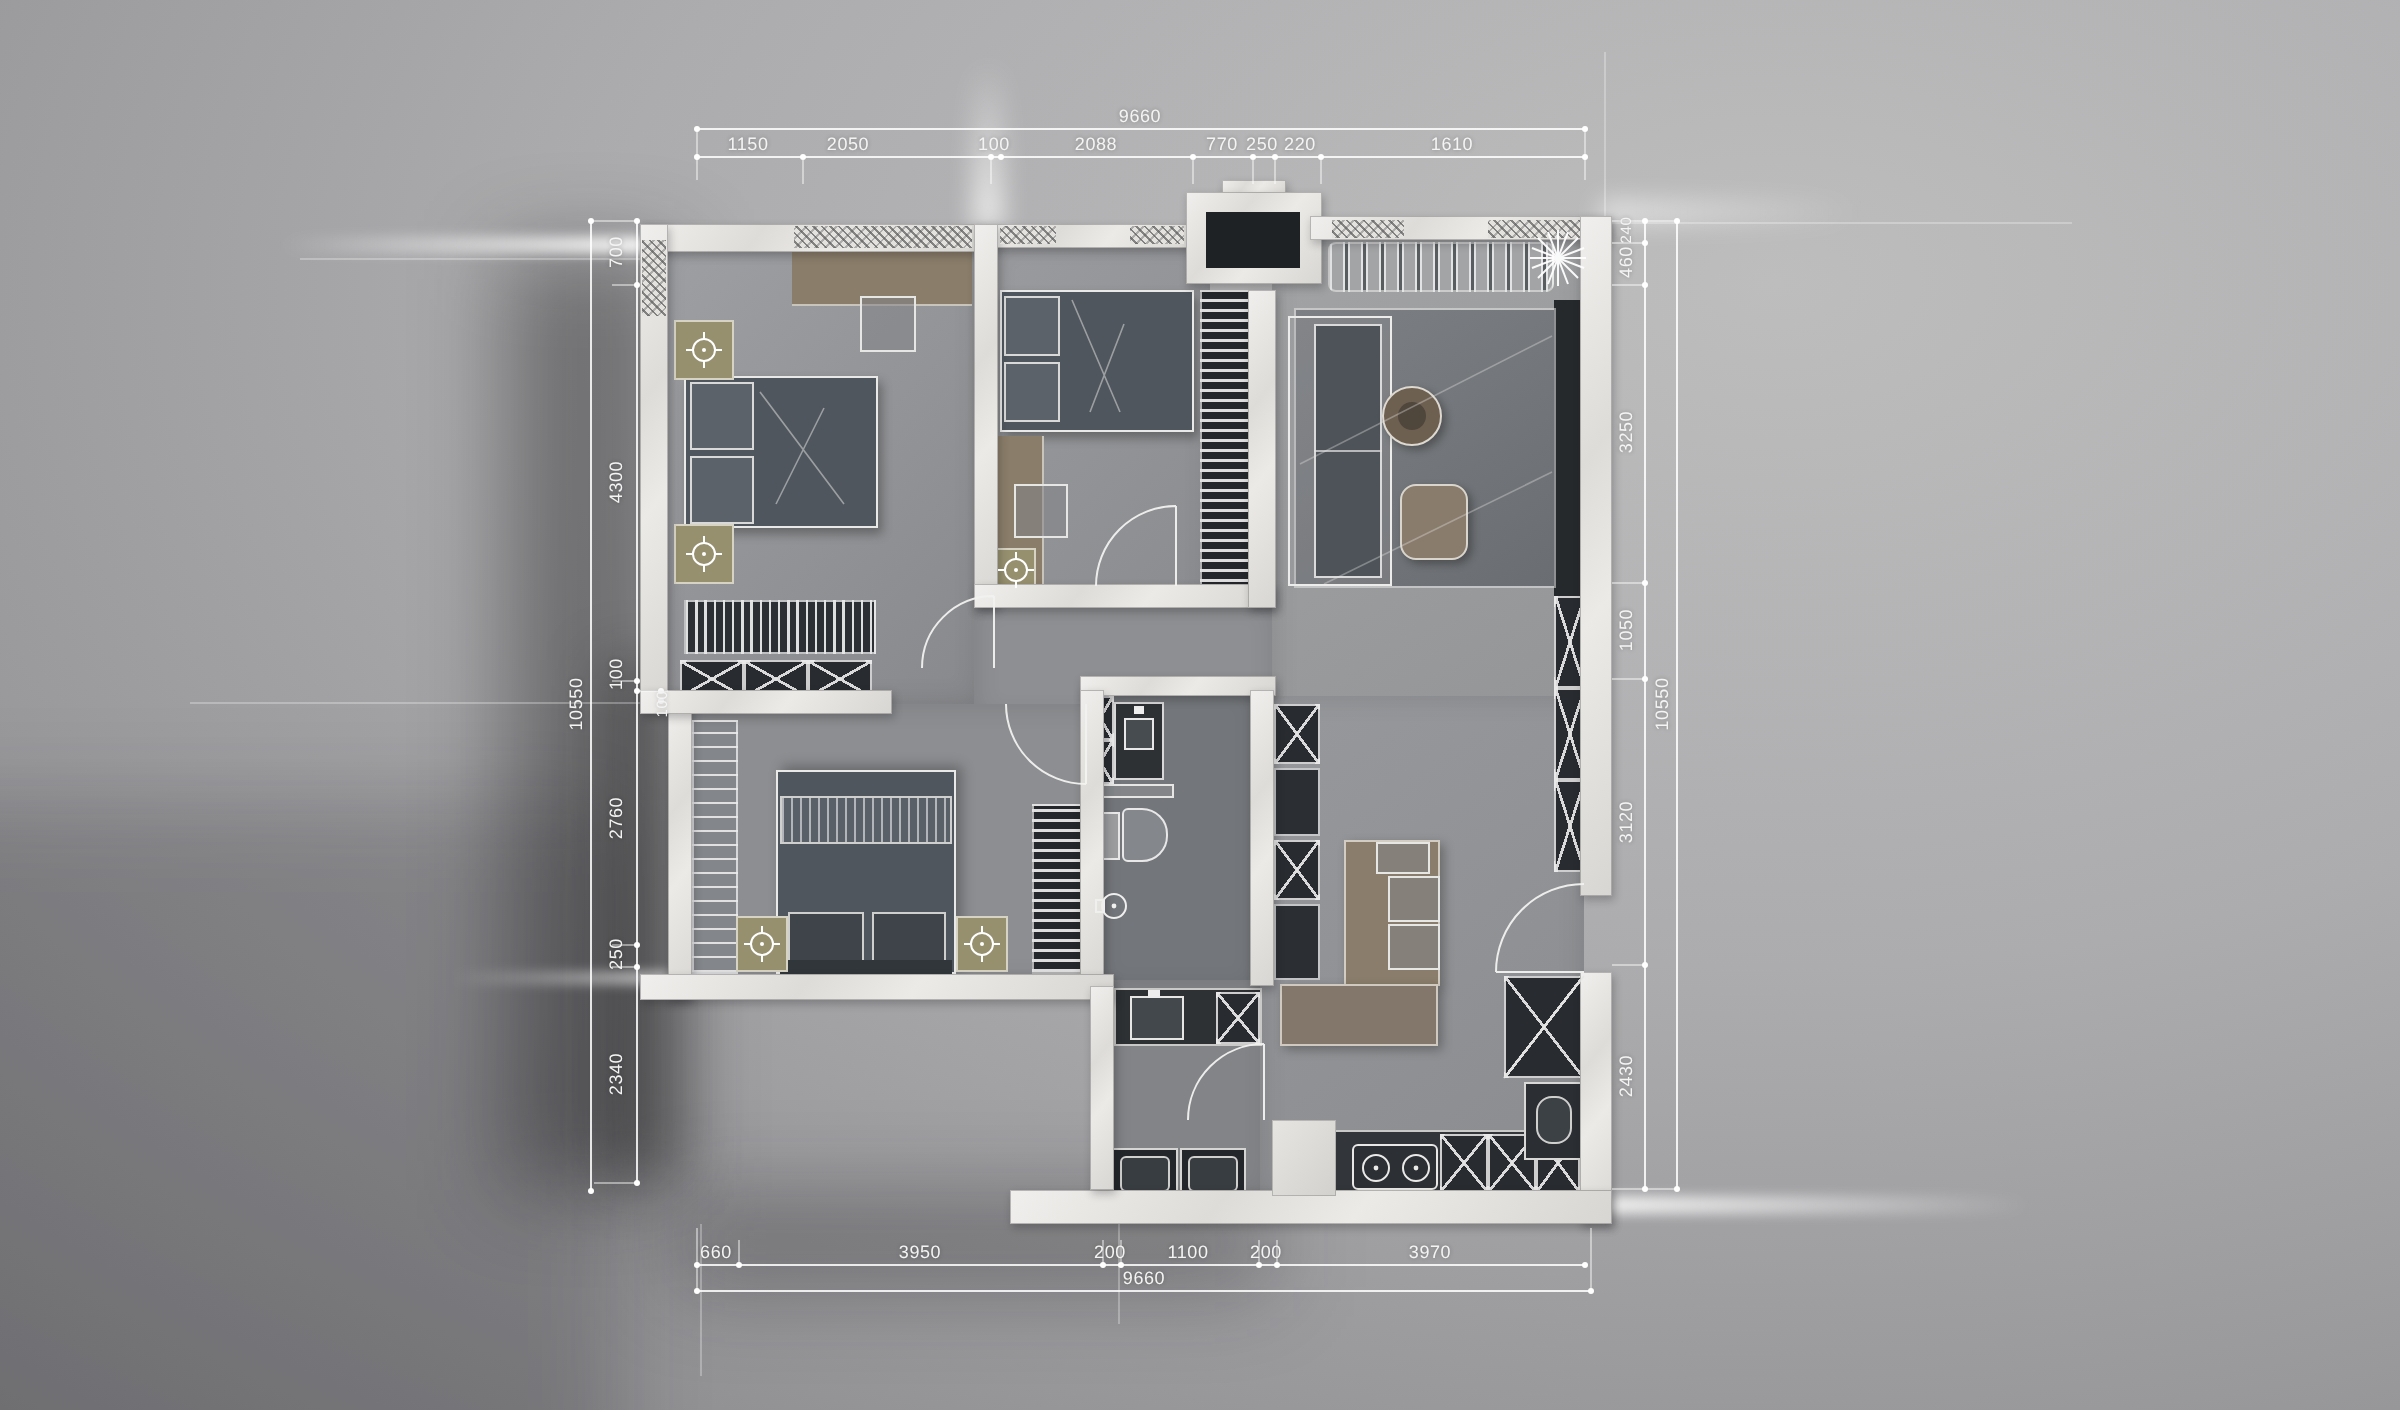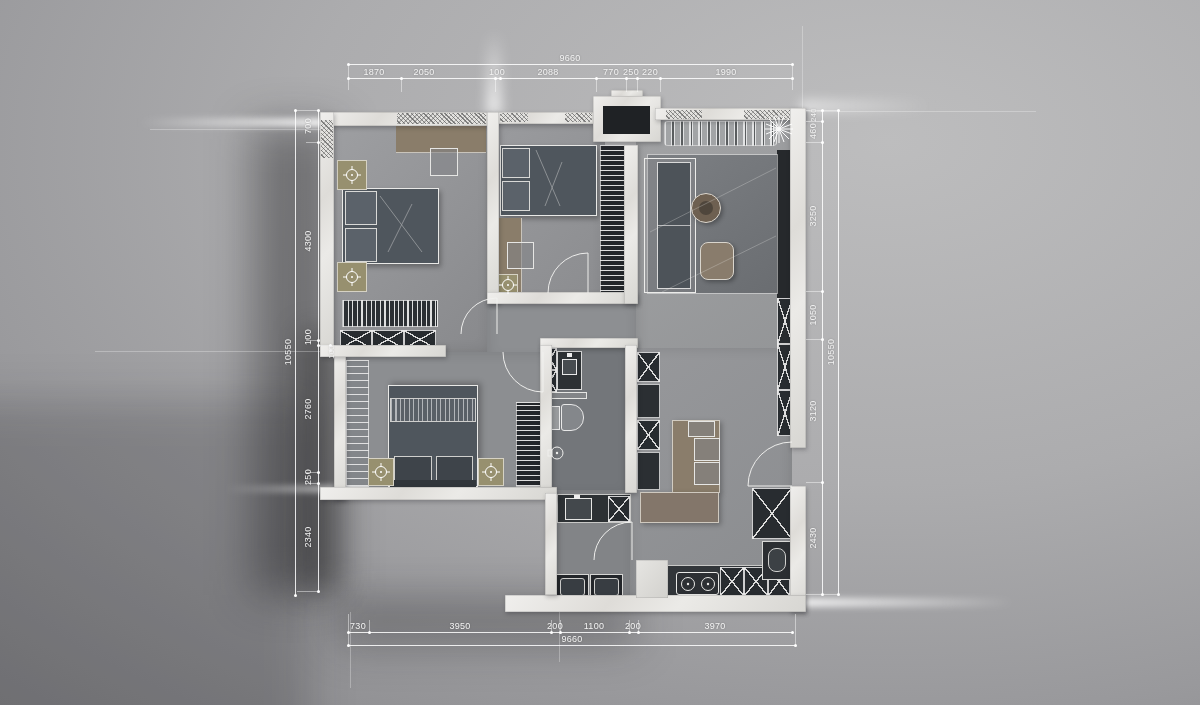--- a/index.html
+++ b/index.html
@@ -263,49 +263,49 @@
 <div class="abs dot" style="left:792px;top:78px;"></div>
 <div class="abs dimfaint" style="left:401px;top:80px;width:1px;height:12px;"></div>
 <div class="abs dimfaint" style="left:495px;top:80px;width:1px;height:12px;"></div>
 <div class="abs dimfaint" style="left:596px;top:80px;width:1px;height:12px;"></div>
 <div class="abs dimfaint" style="left:626px;top:80px;width:1px;height:12px;"></div>
 <div class="abs dimfaint" style="left:637px;top:80px;width:1px;height:12px;"></div>
 <div class="abs dimfaint" style="left:660px;top:80px;width:1px;height:12px;"></div>
 <div class="abs dimfaint" style="left:348px;top:66px;width:1px;height:24px;"></div>
 <div class="abs dimfaint" style="left:792px;top:66px;width:1px;height:24px;"></div>
 <span class="abs dim" style="left:570px;top:53px;">9660</span>
-<span class="abs dim" style="left:374px;top:67px;">1870</span>
+<span class="abs dim" style="left:374px;top:67px;">1150</span>
 <span class="abs dim" style="left:424px;top:67px;">2050</span>
 <span class="abs dim" style="left:497px;top:67px;">100</span>
 <span class="abs dim" style="left:548px;top:67px;">2088</span>
 <span class="abs dim" style="left:611px;top:67px;">770</span>
 <span class="abs dim" style="left:631px;top:67px;">250</span>
 <span class="abs dim" style="left:650px;top:67px;">220</span>
-<span class="abs dim" style="left:726px;top:67px;">1990</span>
+<span class="abs dim" style="left:726px;top:67px;">1610</span>
 
 <div class="abs dimline" style="left:348px;top:632px;width:444px;height:1px;"></div>
 <div class="abs dimline" style="left:348px;top:645px;width:447px;height:1px;"></div>
 <div class="abs dot" style="left:348px;top:632px;"></div>
 <div class="abs dot" style="left:369px;top:632px;"></div>
 <div class="abs dot" style="left:551px;top:632px;"></div>
 <div class="abs dot" style="left:560px;top:632px;"></div>
 <div class="abs dot" style="left:629px;top:632px;"></div>
 <div class="abs dot" style="left:638px;top:632px;"></div>
 <div class="abs dot" style="left:792px;top:632px;"></div>
 <div class="abs dot" style="left:348px;top:645px;"></div>
 <div class="abs dot" style="left:795px;top:645px;"></div>
 <div class="abs dimfaint" style="left:369px;top:620px;width:1px;height:12px;"></div>
 <div class="abs dimfaint" style="left:551px;top:620px;width:1px;height:12px;"></div>
 <div class="abs dimfaint" style="left:560px;top:620px;width:1px;height:12px;"></div>
 <div class="abs dimfaint" style="left:629px;top:620px;width:1px;height:12px;"></div>
 <div class="abs dimfaint" style="left:638px;top:620px;width:1px;height:12px;"></div>
 <div class="abs dimfaint" style="left:348px;top:614px;width:1px;height:32px;"></div>
 <div class="abs dimfaint" style="left:795px;top:614px;width:1px;height:32px;"></div>
 <span class="abs dim" style="left:572px;top:634px;">9660</span>
-<span class="abs dim" style="left:358px;top:621px;">730</span>
+<span class="abs dim" style="left:358px;top:621px;">660</span>
 <span class="abs dim" style="left:460px;top:621px;">3950</span>
 <span class="abs dim" style="left:555px;top:621px;">200</span>
 <span class="abs dim" style="left:594px;top:621px;">1100</span>
 <span class="abs dim" style="left:633px;top:621px;">200</span>
 <span class="abs dim" style="left:715px;top:621px;">3970</span>
 
 <div class="abs dimline" style="left:318px;top:110px;width:1px;height:481px;"></div>
 <div class="abs dimline" style="left:295px;top:110px;width:1px;height:485px;"></div>
 <div class="abs dot" style="left:318px;top:110px;"></div>
 <div class="abs dot" style="left:318px;top:142px;"></div>

